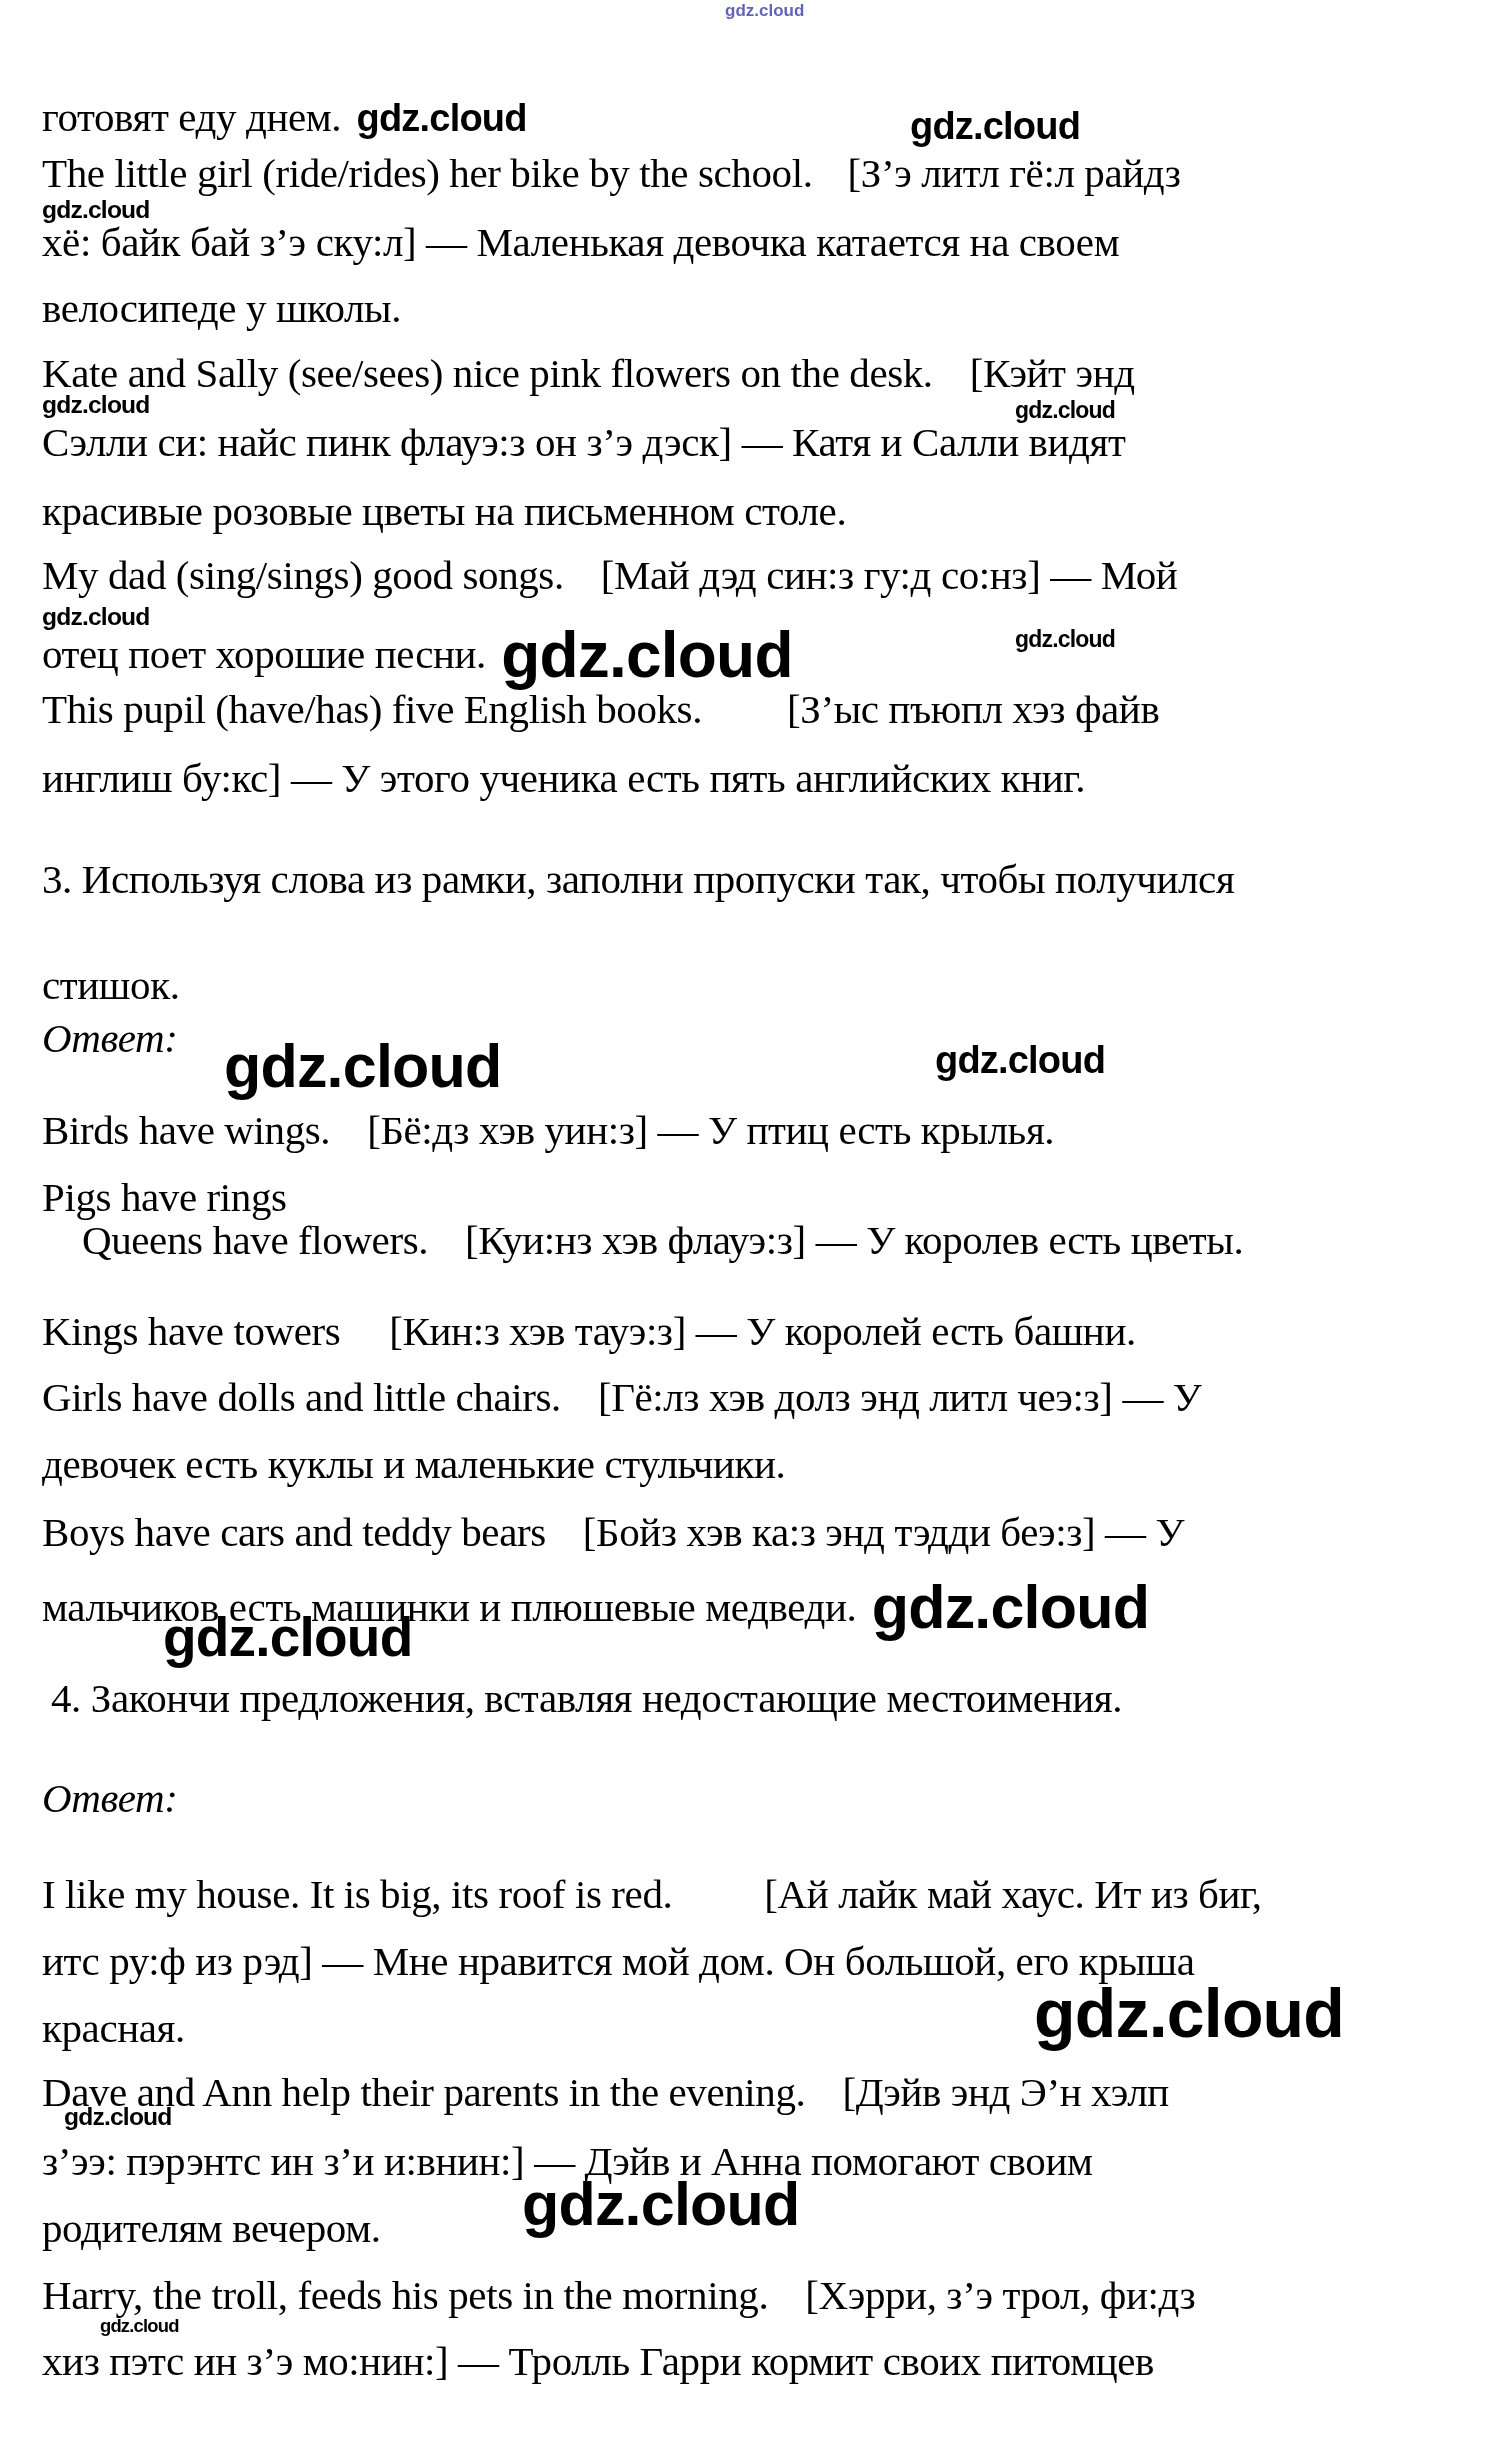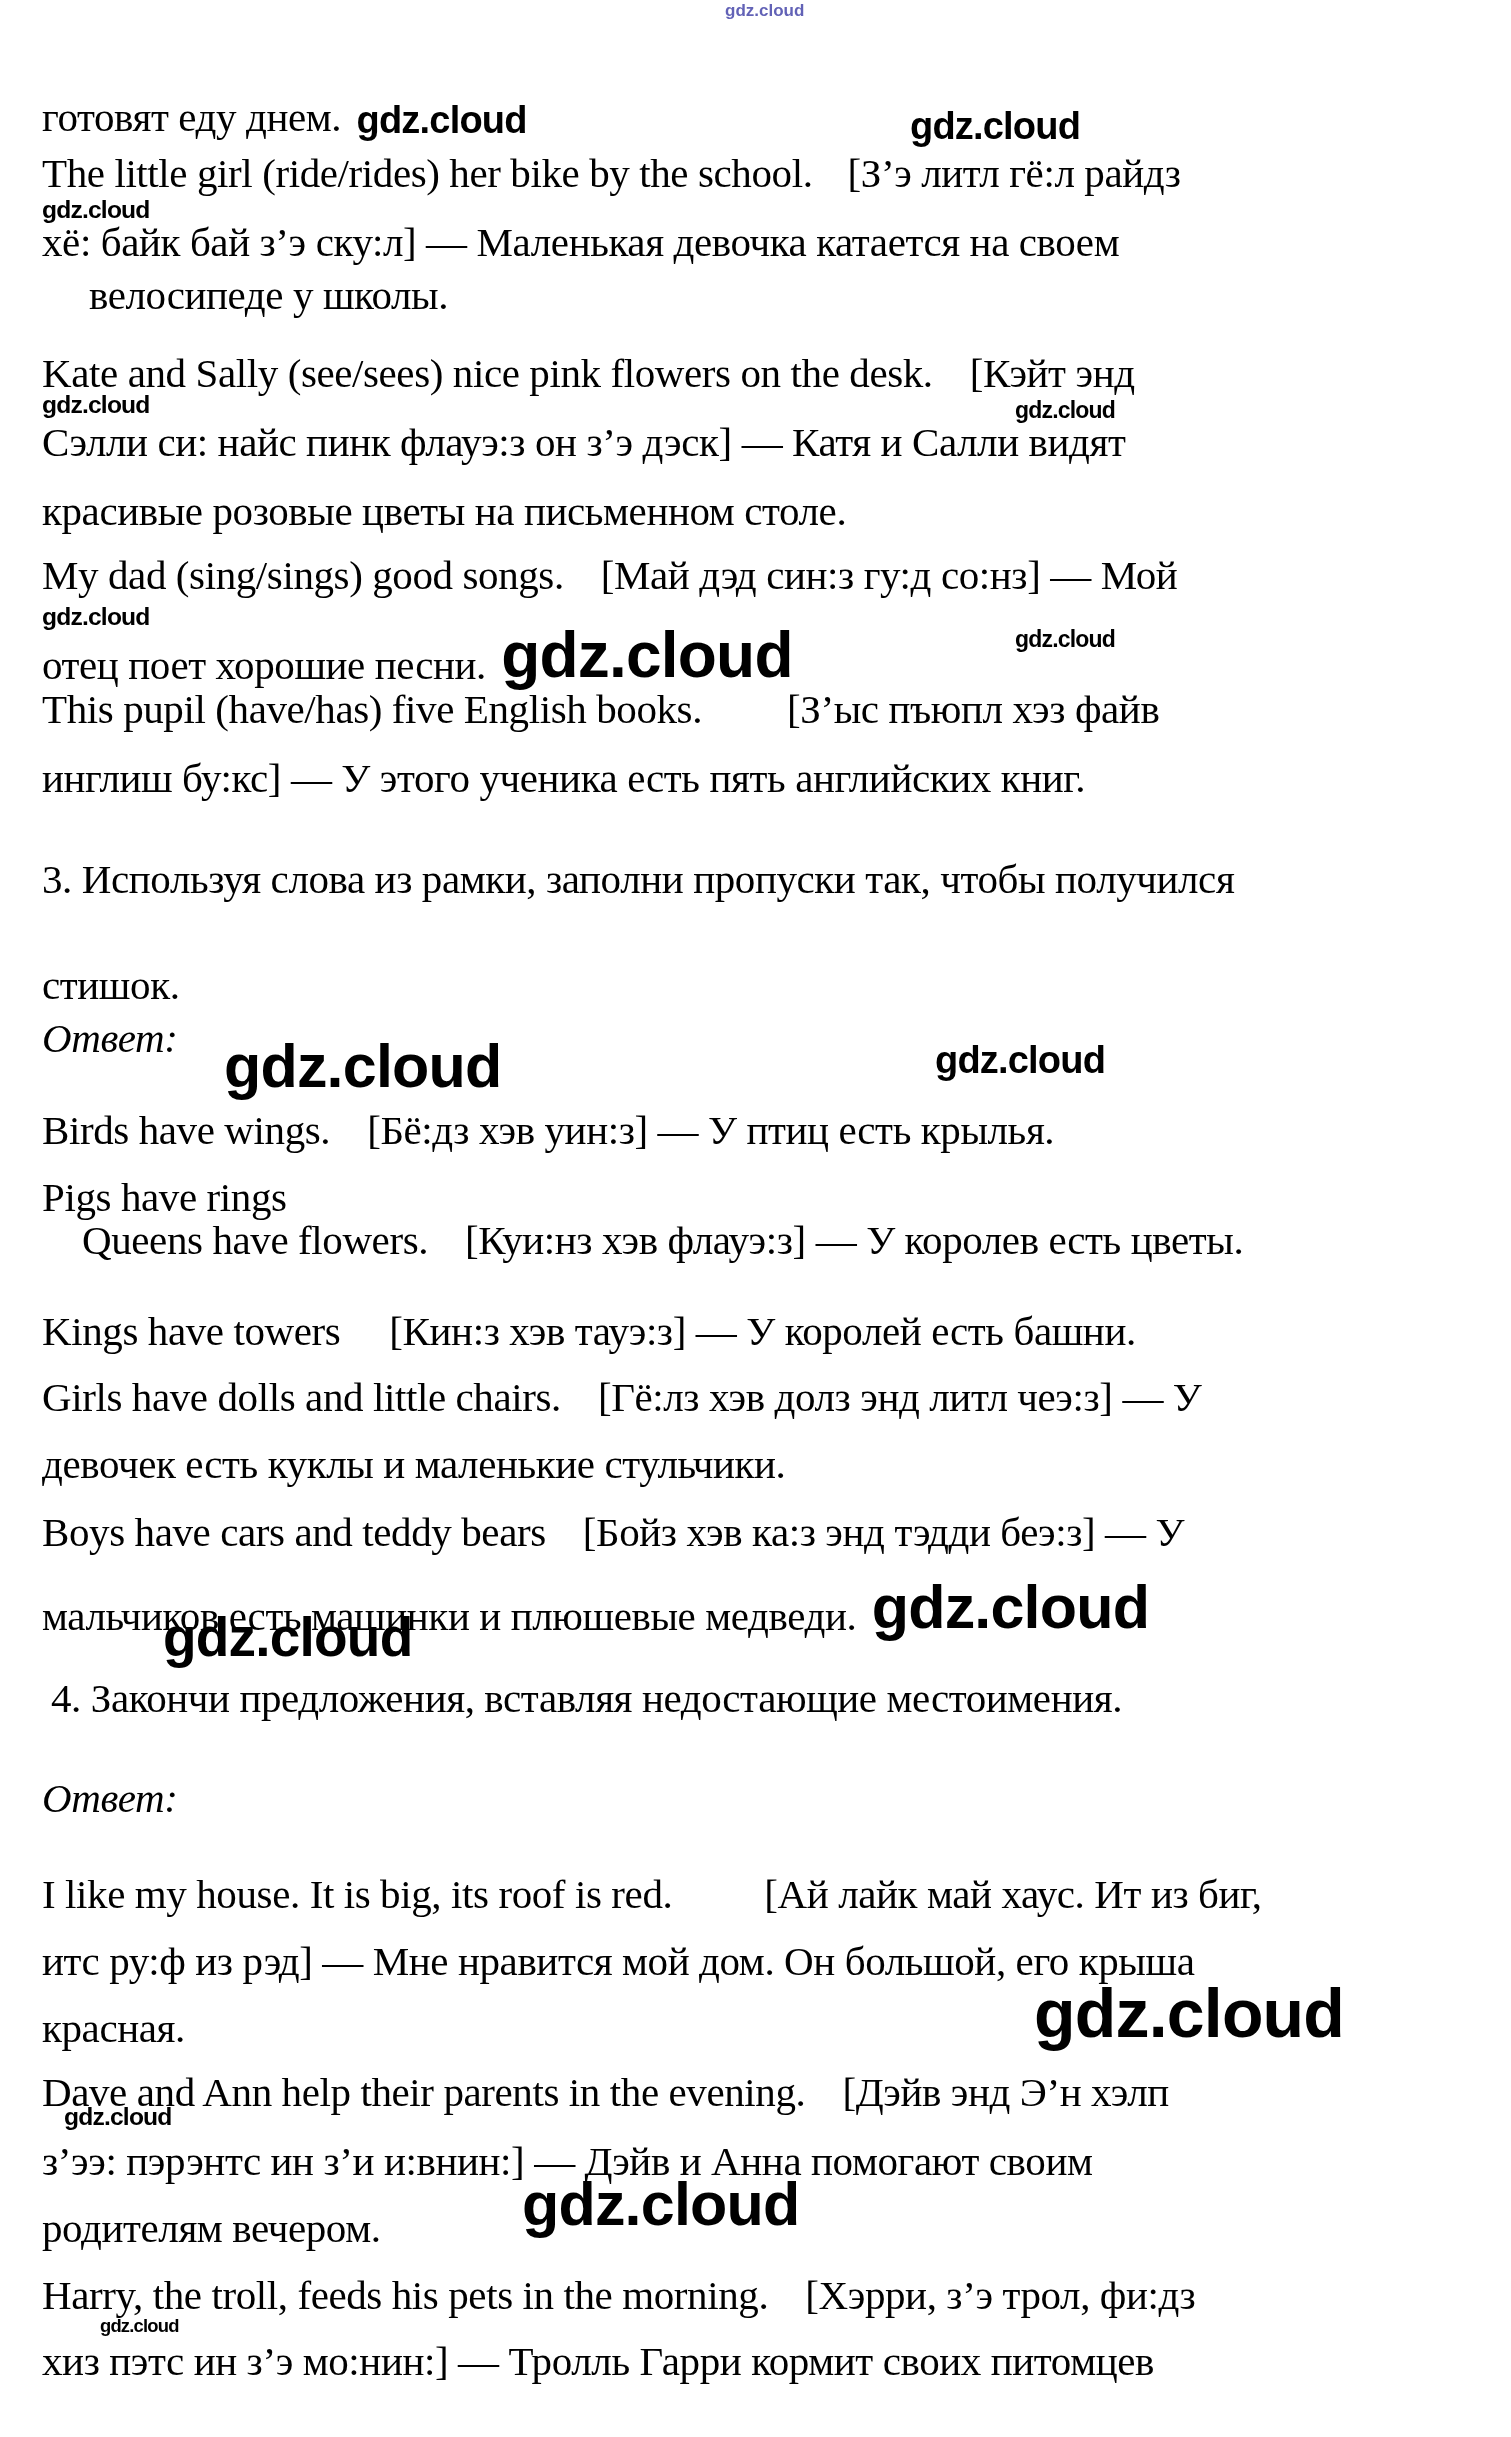--- a/index.html
+++ b/index.html
@@ -17,21 +17,21 @@
     width: 1511px;
     height: 2438px;
     background: #ffffff;
     overflow: hidden;
     font-family: "Liberation Serif", "DejaVu Serif", serif;
     color: #000000;
   }
   .line {
     position: absolute;
     display: flex;
-    align-items: flex-end;
+    align-items: center;
     white-space: nowrap;
     font-size: 41px;
     line-height: 1.05;
     letter-spacing: -0.4px;
   }
   .line.italic {
     font-style: italic;
   }
   .seg {
     display: inline-block;
@@ -72,21 +72,21 @@
       <span class="wm inline" style="font-size: 38px;">gdz.cloud</span>
     </div>
     <div class="line" style="left: 42px; top: 152px;">
       <span class="seg">The little girl (ride/rides) her bike by the school.</span>
       <span class="gap" style="width: 35px;"></span>
       <span class="seg">[З’э литл гё:л райдз</span>
     </div>
     <div class="line" style="left: 42px; top: 221px;">
       <span class="seg">хё: байк бай з’э ску:л] — Маленькая девочка катается на своем</span>
     </div>
-    <div class="line" style="left: 42px; top: 274px; margin-left: 47px;">
+    <div class="line" style="left: 42px; top: 287px;">
       <span class="seg">велосипеде у школы.</span>
     </div>
     <div class="line" style="left: 42px; top: 352px;">
       <span class="seg">Kate and Sally (see/sees) nice pink flowers on the desk.</span>
       <span class="gap" style="width: 37px;"></span>
       <span class="seg">[Кэйт энд</span>
     </div>
     <div class="line" style="left: 42px; top: 421px;">
       <span class="seg">Сэлли си: найс пинк флауэ:з он з’э дэск] — Катя и Салли видят</span>
     </div>

